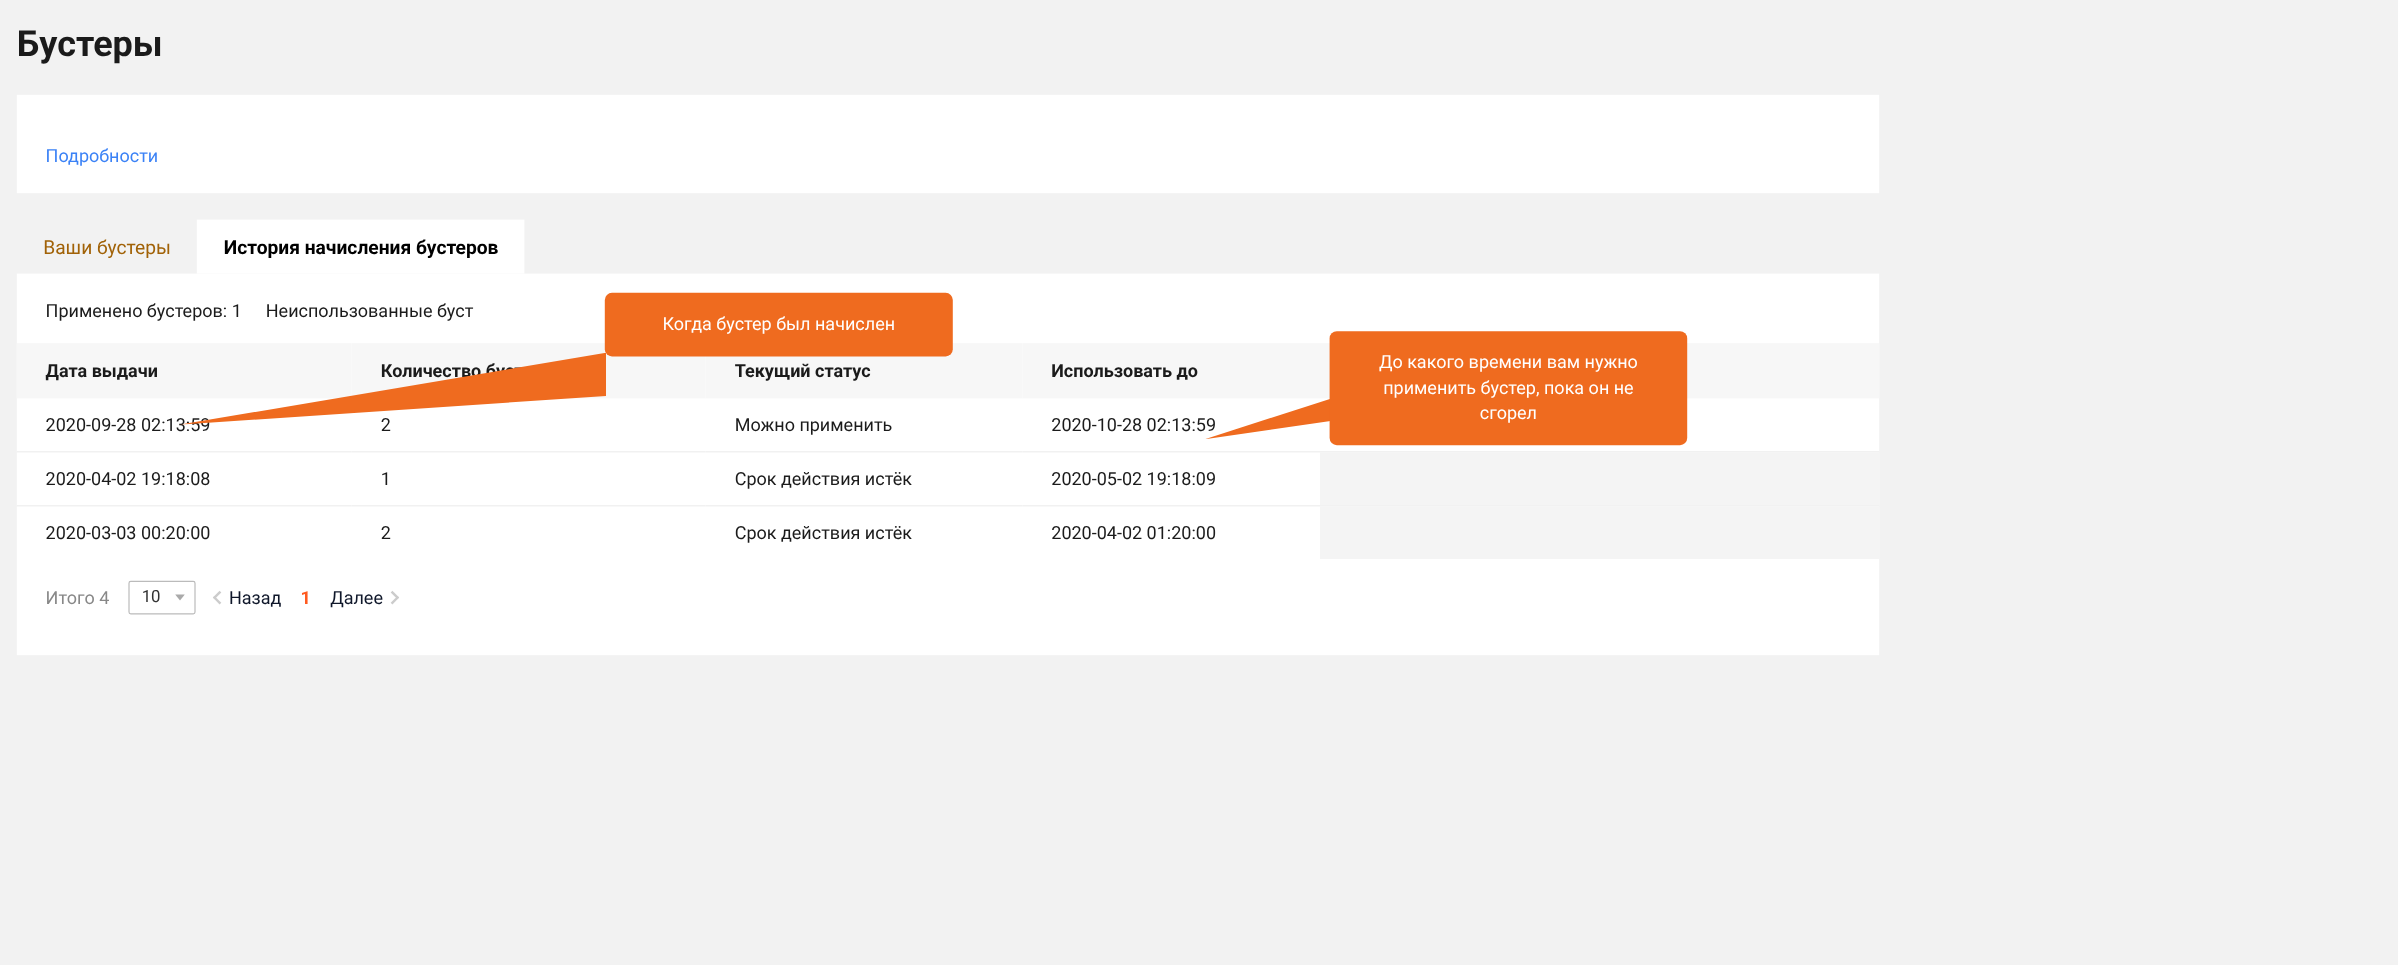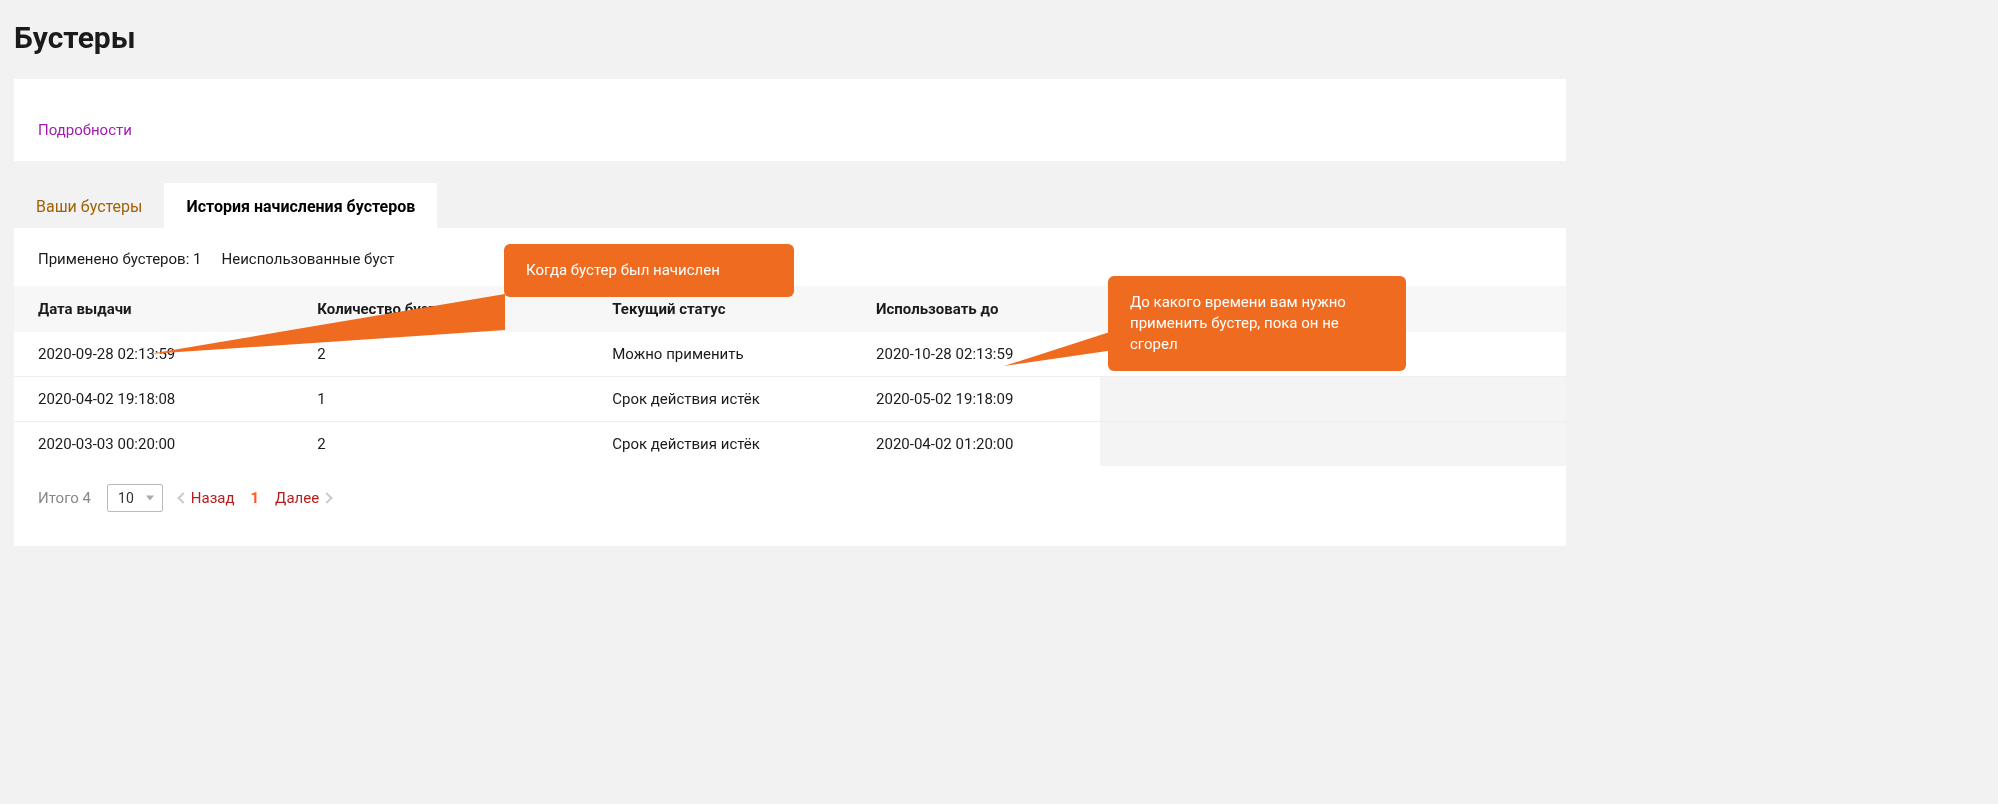--- a/index.html
+++ b/index.html
@@ -11,21 +11,21 @@
     padding: 10px 14px 40px;
   }
   .wrap { max-width: 1552px; }
   h1 { font-size: 30px; font-weight: 700; margin: 10px 0 24px; }
   .info-card {
     background: #fff;
     padding: 24px 24px 22px;
     margin-bottom: 22px;
   }
   .info-card p { font-size: 15px; line-height: 1.45; }
-  .link { color: #a21caf; text-decoration: none; font-size: 15px; display:inline-block; margin-top:18px; cursor:pointer; }
+  .link { color: #3b82f6; text-decoration: none; font-size: 15px; display:inline-block; margin-top:18px; cursor:pointer; }
   .tabs { display:flex; gap:0; }
   .tab {
     padding: 14px 22px 12px;
     font-size: 16px;
     color: #a16207;
     cursor: pointer;
     background: transparent;
   }
   .tab.active {
     background: #fff;
@@ -71,33 +71,34 @@
   }
   .pager .select::after {
     content:"";
     position:absolute; right:8px; top:50%;
     width:0; height:0;
     border-left:4px solid transparent;
     border-right:4px solid transparent;
     border-top:5px solid #aaa;
     transform: translateY(-50%);
   }
-  .pager .navbtn { color:#b91c1c; display:inline-flex; align-items:center; gap:4px; cursor: default;}
+  .pager .navbtn { color:#0f172a; display:inline-flex; align-items:center; gap:4px; cursor: default;}
   .pager .page-current { color:#ff5a1f; font-weight:700; }
   .chev { display:inline-block; width:8px; height:8px; border-style:solid; border-color:#ccc; }
   .chev-left { border-width: 0 0 2px 2px; transform: rotate(45deg); }
   .chev-right { border-width: 2px 2px 0 0; transform: rotate(45deg); }
 
   
   .callout {
     position:absolute;
     background:#ef6b1f;
     color:#fff;
     font-size:15px;
     line-height:1.4;
+    text-align:center;
     border-radius:6px;
     padding: 16px 22px;
     z-index:5;
   }
   .callout1 { top:-42px; left:490px; width:290px; }
   .callout2 { top:-10px; left:1094px; width:298px; }
   .arrow1 {
     position:absolute;
     top:8px; left:135px;
     width:356px; height:60px;

